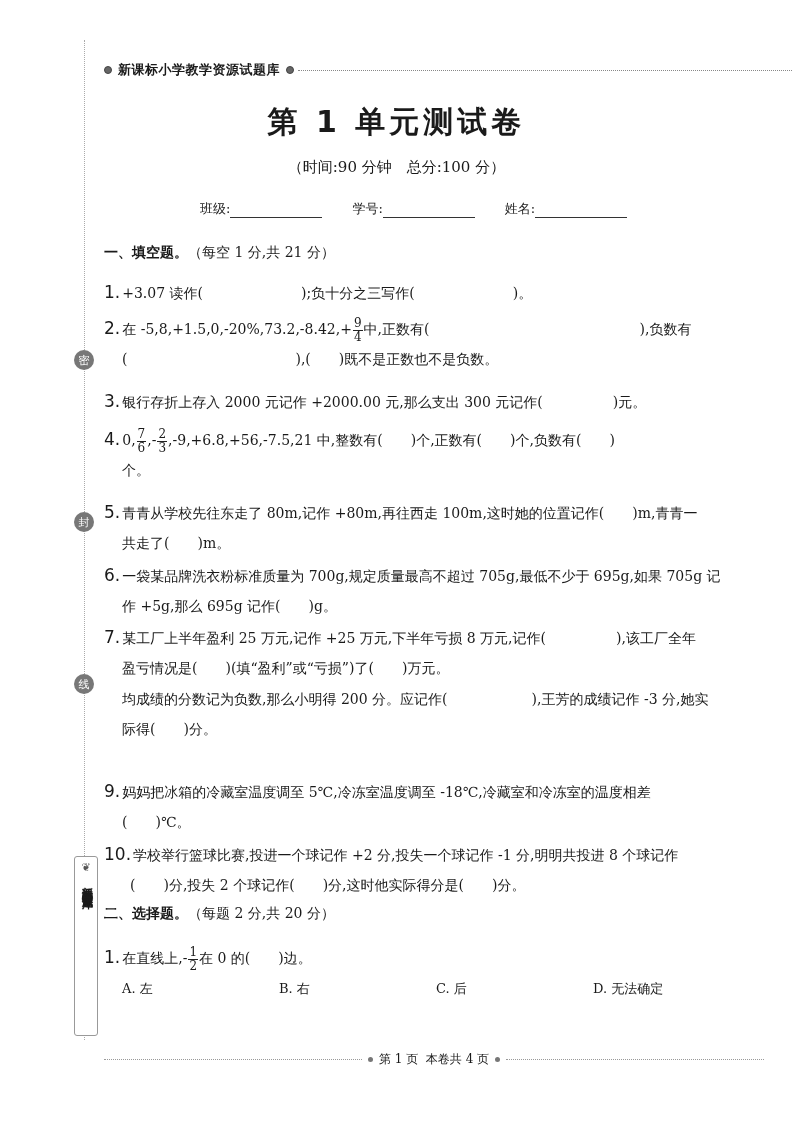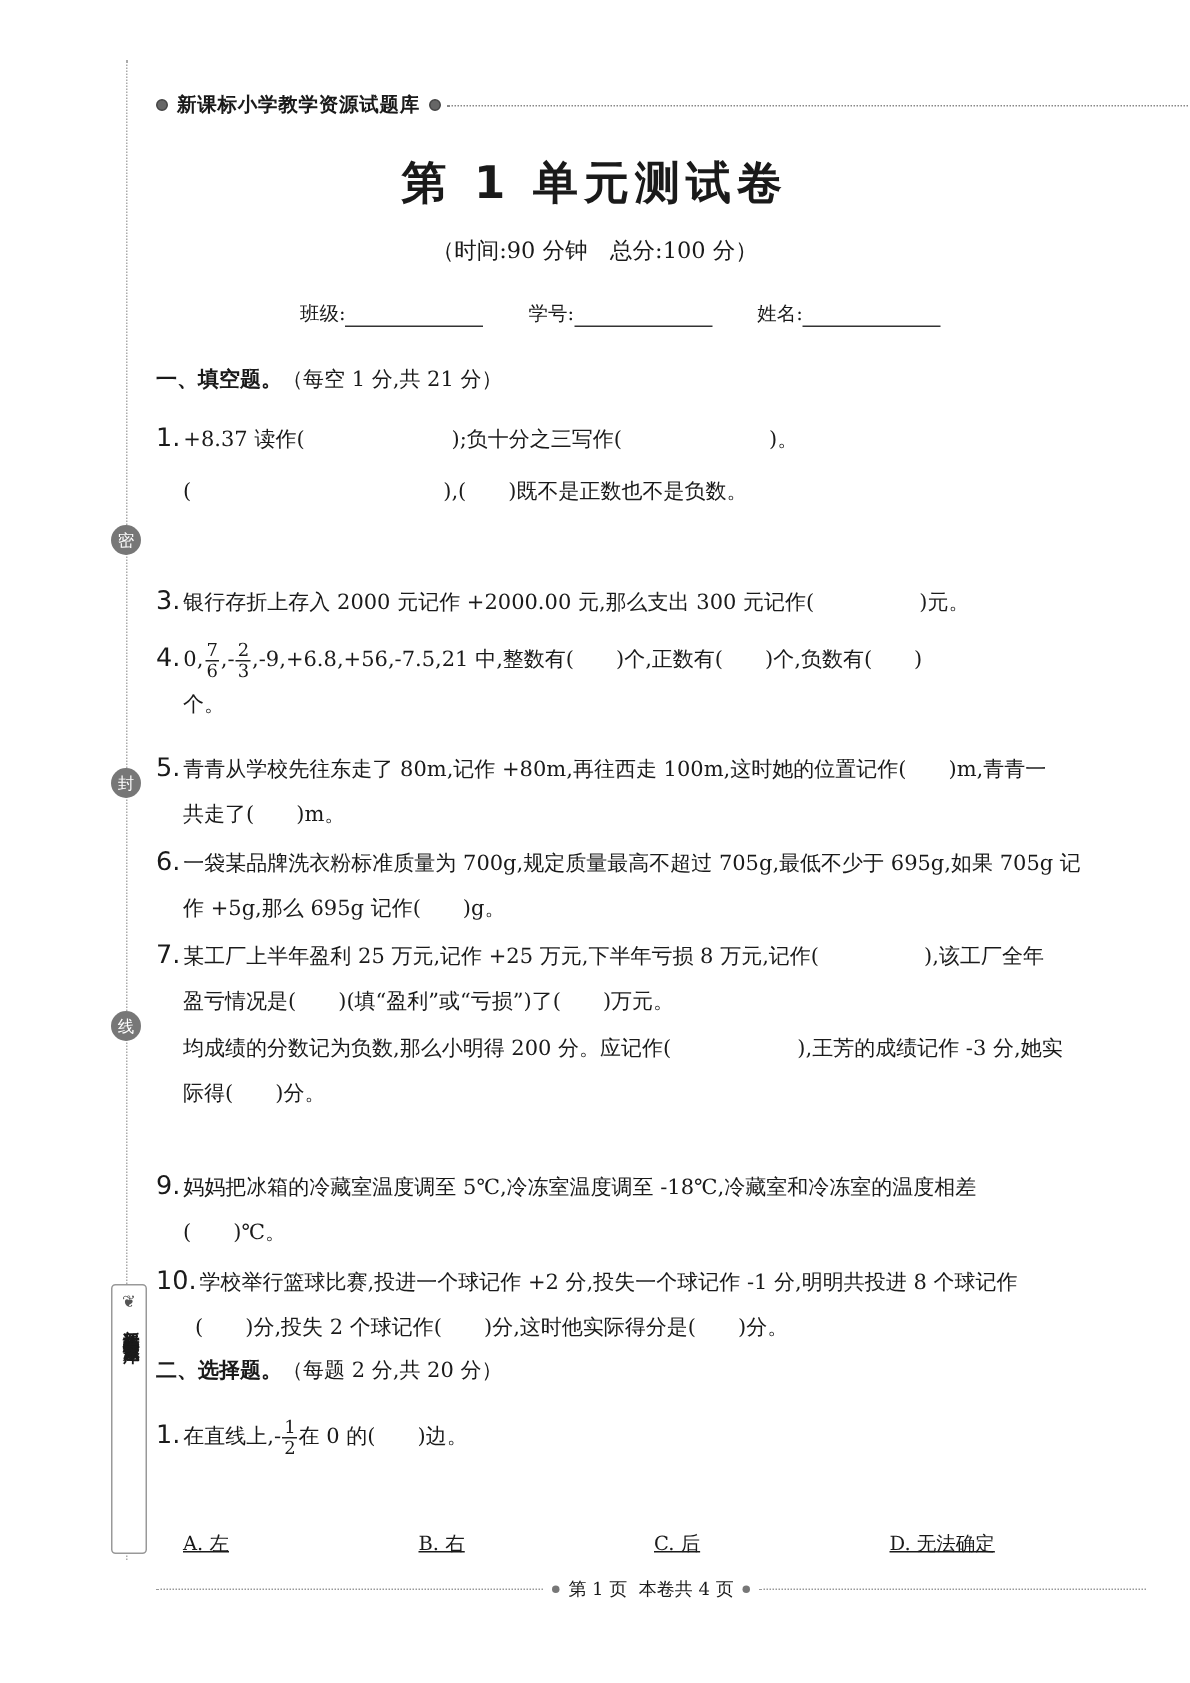--- a/index.html
+++ b/index.html
@@ -22,21 +22,21 @@
   .subtitle { left:0; width:793px; top:158px; text-align:center; font-size:15px; }
   .infoline { top:200px; left:200px; display:flex; font-size:13px; }
   .infoline .field { display:flex; align-items:flex-end; margin-right:30px; }
   .infoline .ul { display:inline-block; border-bottom:1px solid #333; height:14px; }
   .section { left:104px; font-size:14px; }
   .section b { font-family:"DejaVu Sans",sans-serif; }
   .q { left:104px; width:650px; font-size:14px; line-height:30px; }
   .q .num { font-family:"DejaVu Sans","Liberation Sans",sans-serif; font-size:17px; margin-right:2px; }
   .frac { display:inline-flex; flex-direction:column; align-items:center; vertical-align:middle; font-size:12px; line-height:13px; margin:0 1px; }
   .frac .n { border-bottom:1px solid #222; padding:0 1px; }
-  .opts { left:122px; top:1020px; width:640px; display:flex; font-size:13px;text-decoration:underline; }
+  .opts { left:122px; top:980px; width:640px; display:flex; font-size:13px; }
   .opts span { width:157px; }
   .footer { left:104px; top:1018px; width:660px; display:flex; align-items:center; font-size:12px;margin-top:33px; }
   .footer .dl { flex:1; border-top:1px dotted #999; }
   .footer .dot { width:5px; height:5px; border-radius:50%; background:#777; margin:0 6px; }
 </style>
 </head>
 <body>
 
 <div class="abs vline"></div>
 
@@ -72,24 +72,28 @@
       <span>姓名:</span>
       <span class="ul" style="width:92px"></span>
     </div>
 </div>
 
 <div class="abs section" style="top:244px">
   <b>一、填空题。</b><span>（每空 1 分,共 21 分）</span>
 </div>
 
 <div class="abs q" style="top:277px">
-  <span class="num">1.</span><span>+8.37 读作(　　　　　　　);负十分之三写作(　　　　　　　)。</span>
+  <span class="num">1.</span><span>+3.07 读作(　　　　　　　);负十分之三写作(　　　　　　　)。</span>
 </div>
 
 <div class="abs q" style="top:313px">
+  <div><span class="num">2.</span><span>在 -5,8,+1.5,0,-20%,73.2,-8.42,+</span><span class="frac">
+        <span class="n">9</span>
+        <span>4</span>
+      </span><span>中,正数有(　　　　　　　　　　　　　　　),负数有</span></div>
   <div style="padding-left:18px">(　　　　　　　　　　　　),(　　)既不是正数也不是负数。</div>
 </div>
 
 <div class="abs q" style="top:386px">
   <span class="num">3.</span><span>银行存折上存入 2000 元记作 +2000.00 元,那么支出 300 元记作(　　　　　)元。</span>
 </div>
 
 <div class="abs q" style="top:424px">
   <div><span class="num">4.</span><span>0,</span><span class="frac">
         <span class="n">7</span>

